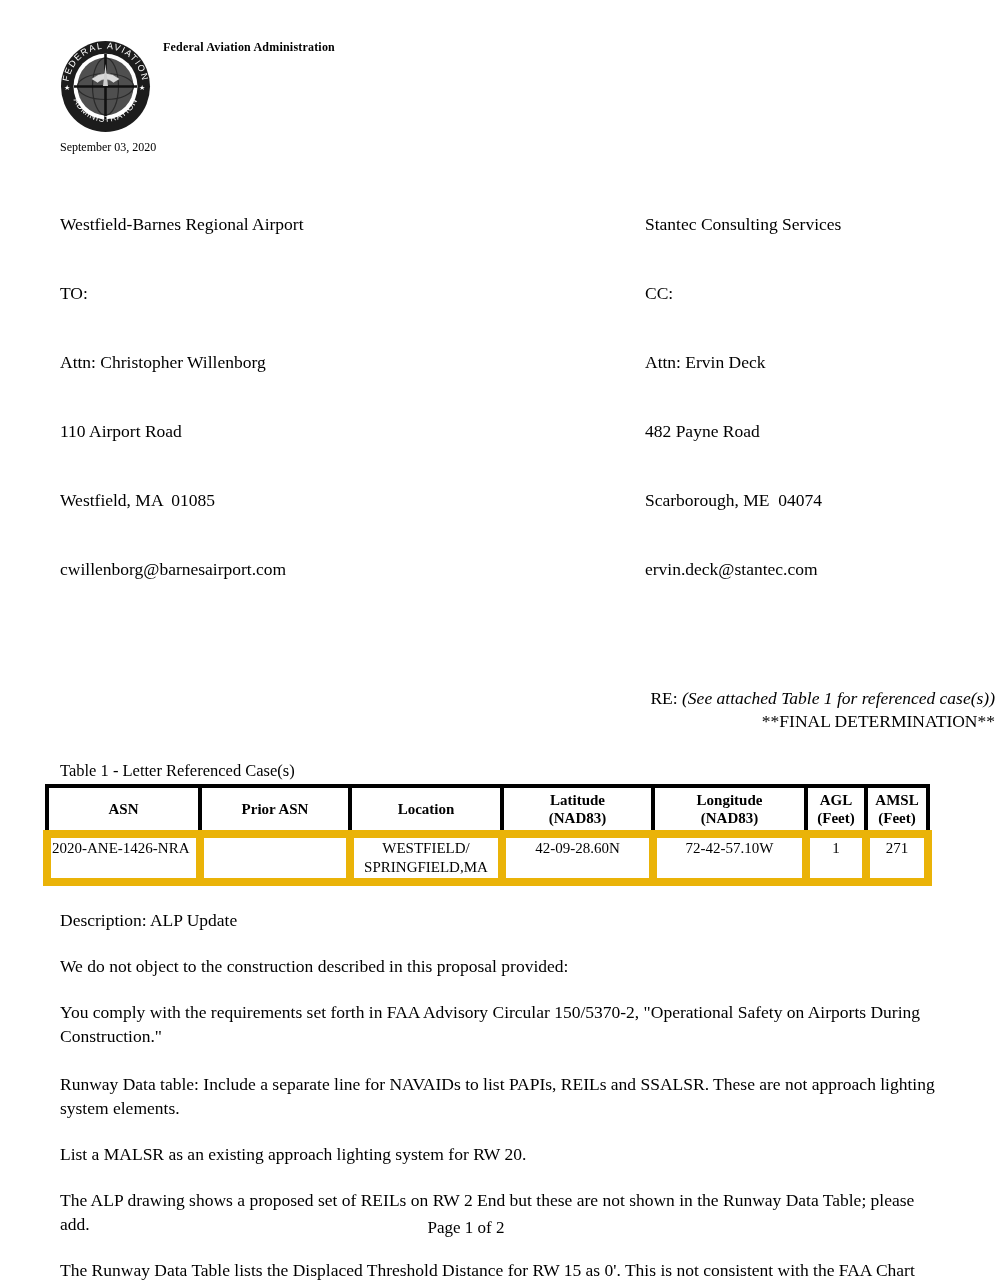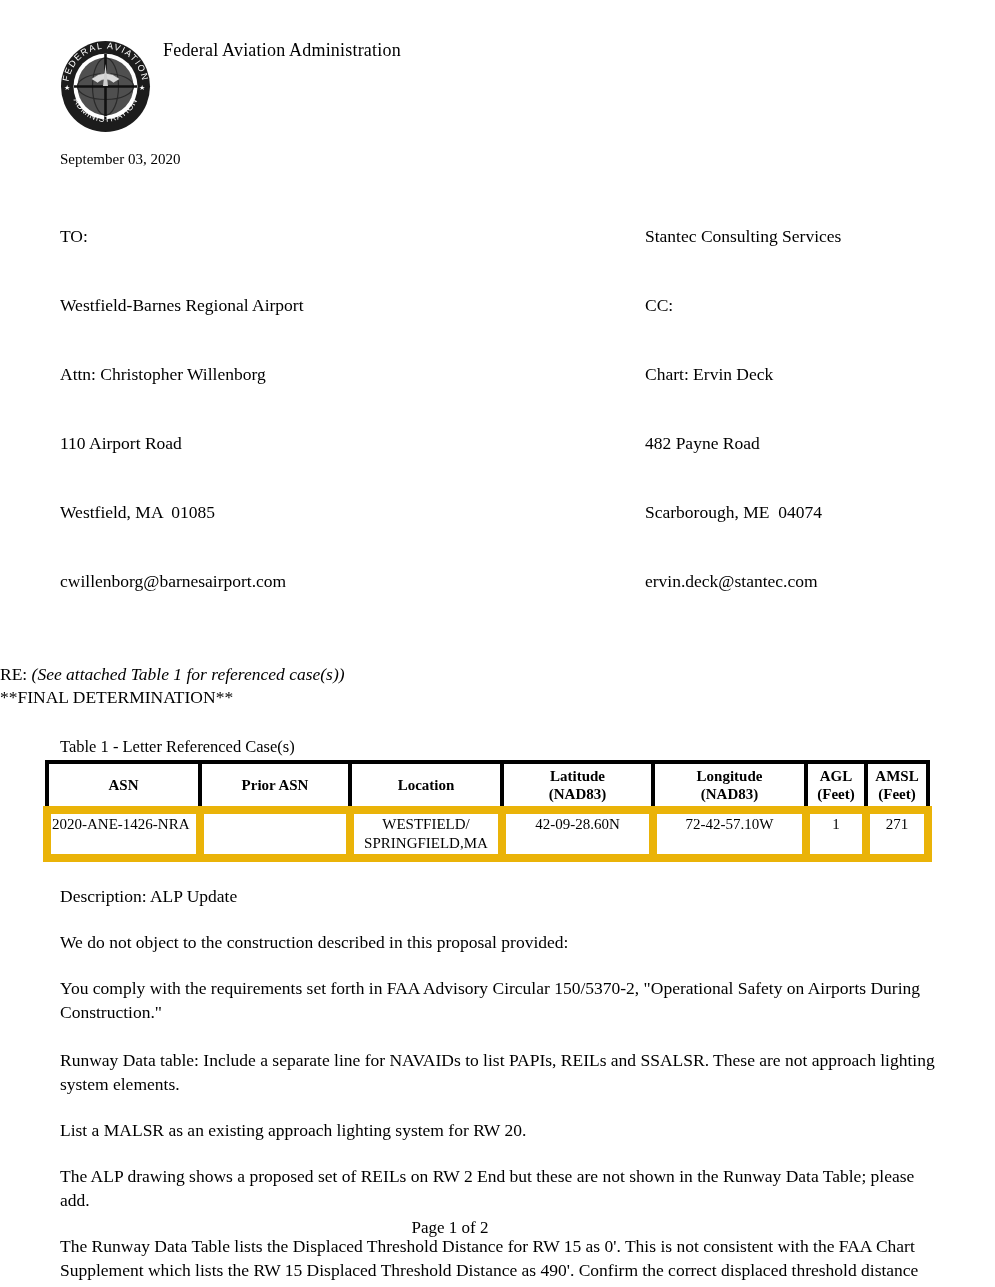--- a/index.html
+++ b/index.html
@@ -14,46 +14,46 @@
     overflow: hidden;
   }
   
   .letterhead {
     display: flex;
     align-items: flex-start;
     padding: 40px 60px 0 60px;
   }
   .seal { width: 91px; height: 93px; flex: 0 0 auto; }
   .agency-title {
-    font-size: 18px;
-    font-weight: normal;
+    font-size: 12px;
+    font-weight: bold;
     margin-left: 12px;
     margin-top: 0;
     letter-spacing: 0.2px;
   }
   
   .date-line {
-    margin: 15px 60px 0 60px;
-    font-size: 15px;
+    margin: 3px 60px 0 60px;
+    font-size: 12px;
     line-height: 23px;
   }
   .recipients {
     display: flex;
     margin: 8px 60px 0 60px;
     font-size: 17.5px;
     line-height: 23px;
   }
   .addr-block { white-space: pre-wrap; }
   .addr-to { width: 585px; flex: 0 0 auto; }
   .addr-cc { flex: 1; }
   .addr-line { white-space: pre-wrap; }
   
   .subject {
-    text-align: left;
-    margin-top: 24px;
+    text-align: right;
+    margin-top: 60px;
     font-size: 17.5px;
     line-height: 23px;
   }
   .re-italic { font-style: italic; }
   
   .table-caption {
     margin: 27px 60px 2px 60px;
     font-size: 16.5px;
     line-height: 22px;
   }
@@ -97,21 +97,21 @@
     margin: 22px 60px 0 60px;
     width: 876px;
     font-size: 17.5px;
     line-height: 24px;
   }
   .body-text p { margin: 0 0 22px 0; }
   .body-text p.extra-gap { margin-top: 24px; }
   
   .page-footer {
     position: absolute;
-    left: 0;
+    left: 16px;
     top: 1218px;
     width: 900px;
     text-align: center;
     font-size: 17px;
   }
 </style>
 </head>
 <body>
 
 <div class="page">
@@ -142,31 +142,31 @@
         <text x="79" y="50" font-size="7" fill="#ffffff">★</text>
       </svg>
     </div>
     <h1 class="agency-title">Federal Aviation Administration</h1>
   </div>
 
   <div class="date-line">September 03, 2020</div>
 
   <div class="recipients">
     <div class="addr-block addr-to">
+      <div class="addr-line">Westfield-Barnes Regional Airport</div>
       <div class="addr-line">TO:</div>
-      <div class="addr-line">Westfield-Barnes Regional Airport</div>
       <div class="addr-line">Attn: Christopher Willenborg</div>
       <div class="addr-line">110 Airport Road</div>
       <div class="addr-line">Westfield, MA  01085</div>
       <div class="addr-line">cwillenborg@barnesairport.com</div>
     </div>
     <div class="addr-block addr-cc">
       <div class="addr-line">Stantec Consulting Services</div>
       <div class="addr-line">CC:</div>
-      <div class="addr-line">Chart: Ervin Deck</div>
+      <div class="addr-line">Attn: Ervin Deck</div>
       <div class="addr-line">482 Payne Road</div>
       <div class="addr-line">Scarborough, ME  04074</div>
       <div class="addr-line">ervin.deck@stantec.com</div>
     </div>
   </div>
 
   <div class="subject">
     <div><span>RE: </span><span class="re-italic">(See attached Table 1 for referenced case(s))</span></div>
     <div>**FINAL DETERMINATION**</div>
   </div>

